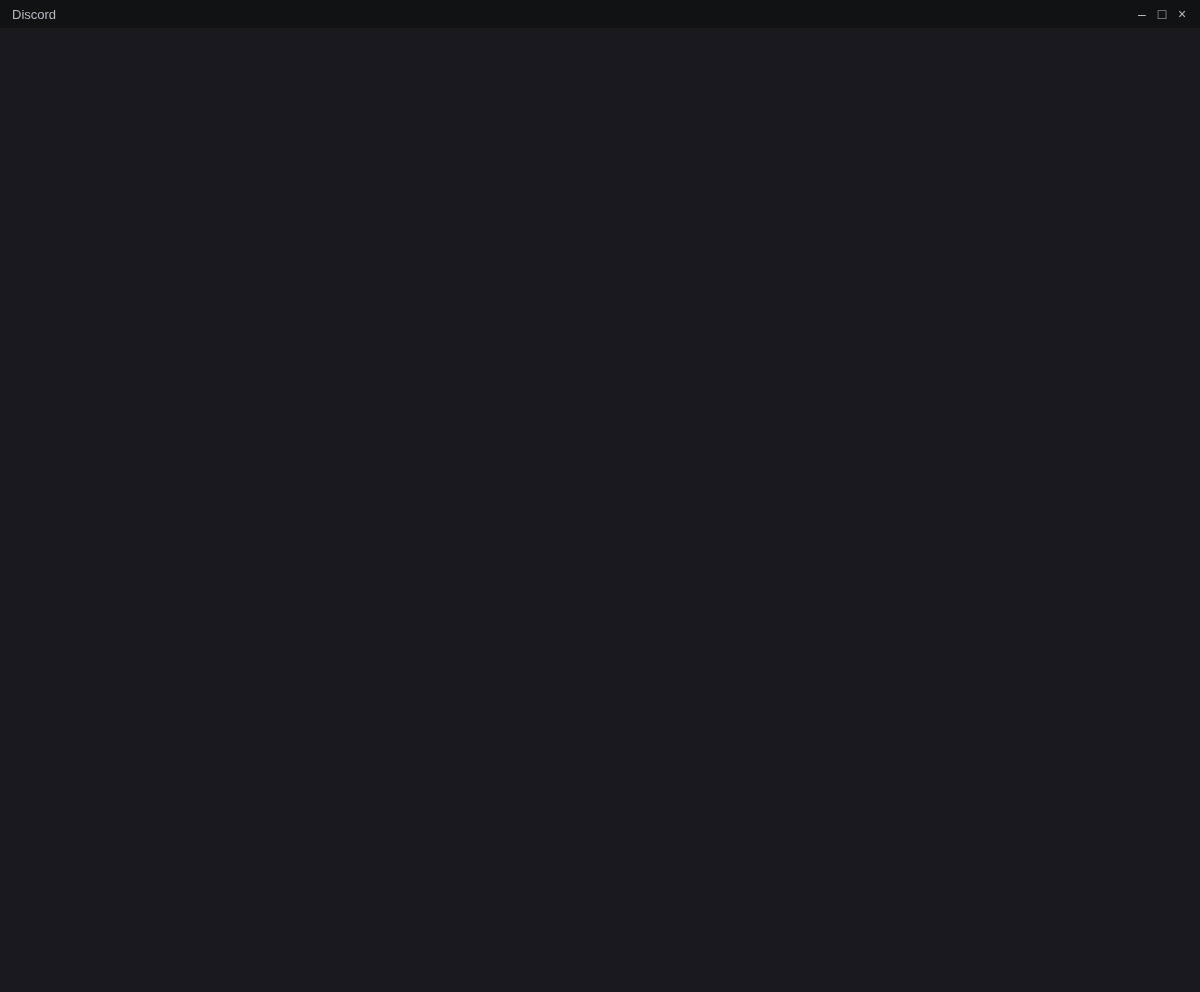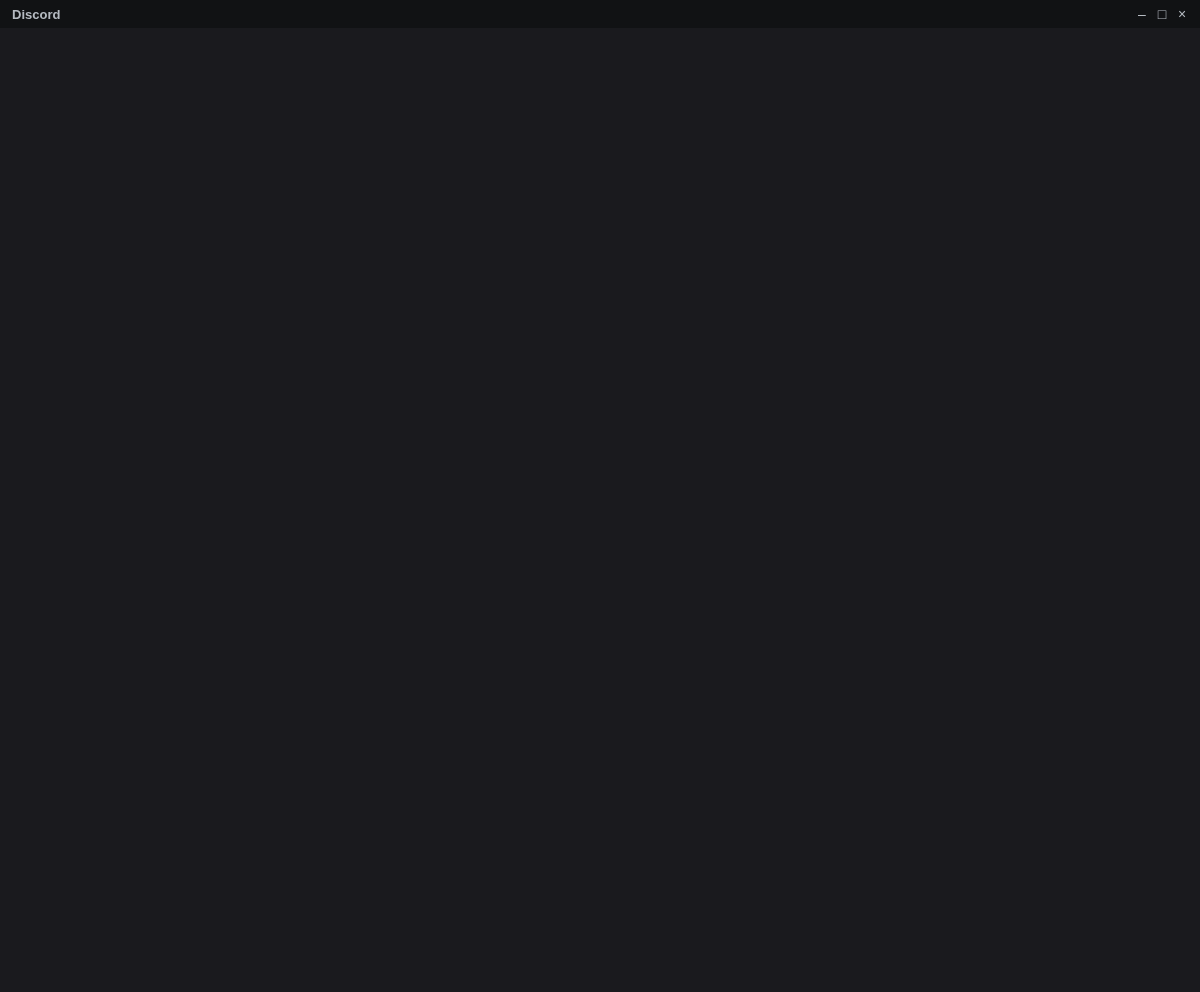--- a/index.html
+++ b/index.html
@@ -19,21 +19,21 @@
       display: flex;
       align-items: center;
       padding: 0 12px;
       justify-content: space-between;
       flex-shrink: 0;
     }
 
     .titlebar-title {
       color: #b5bac1;
       font-size: 13px;
-      font-weight: 700;
+      font-weight: 400;
     }
 
     .titlebar-controls {
       display: flex;
       gap: 8px;
       align-items: center;
     }
 
     .titlebar-btn {
       width: 12px;

